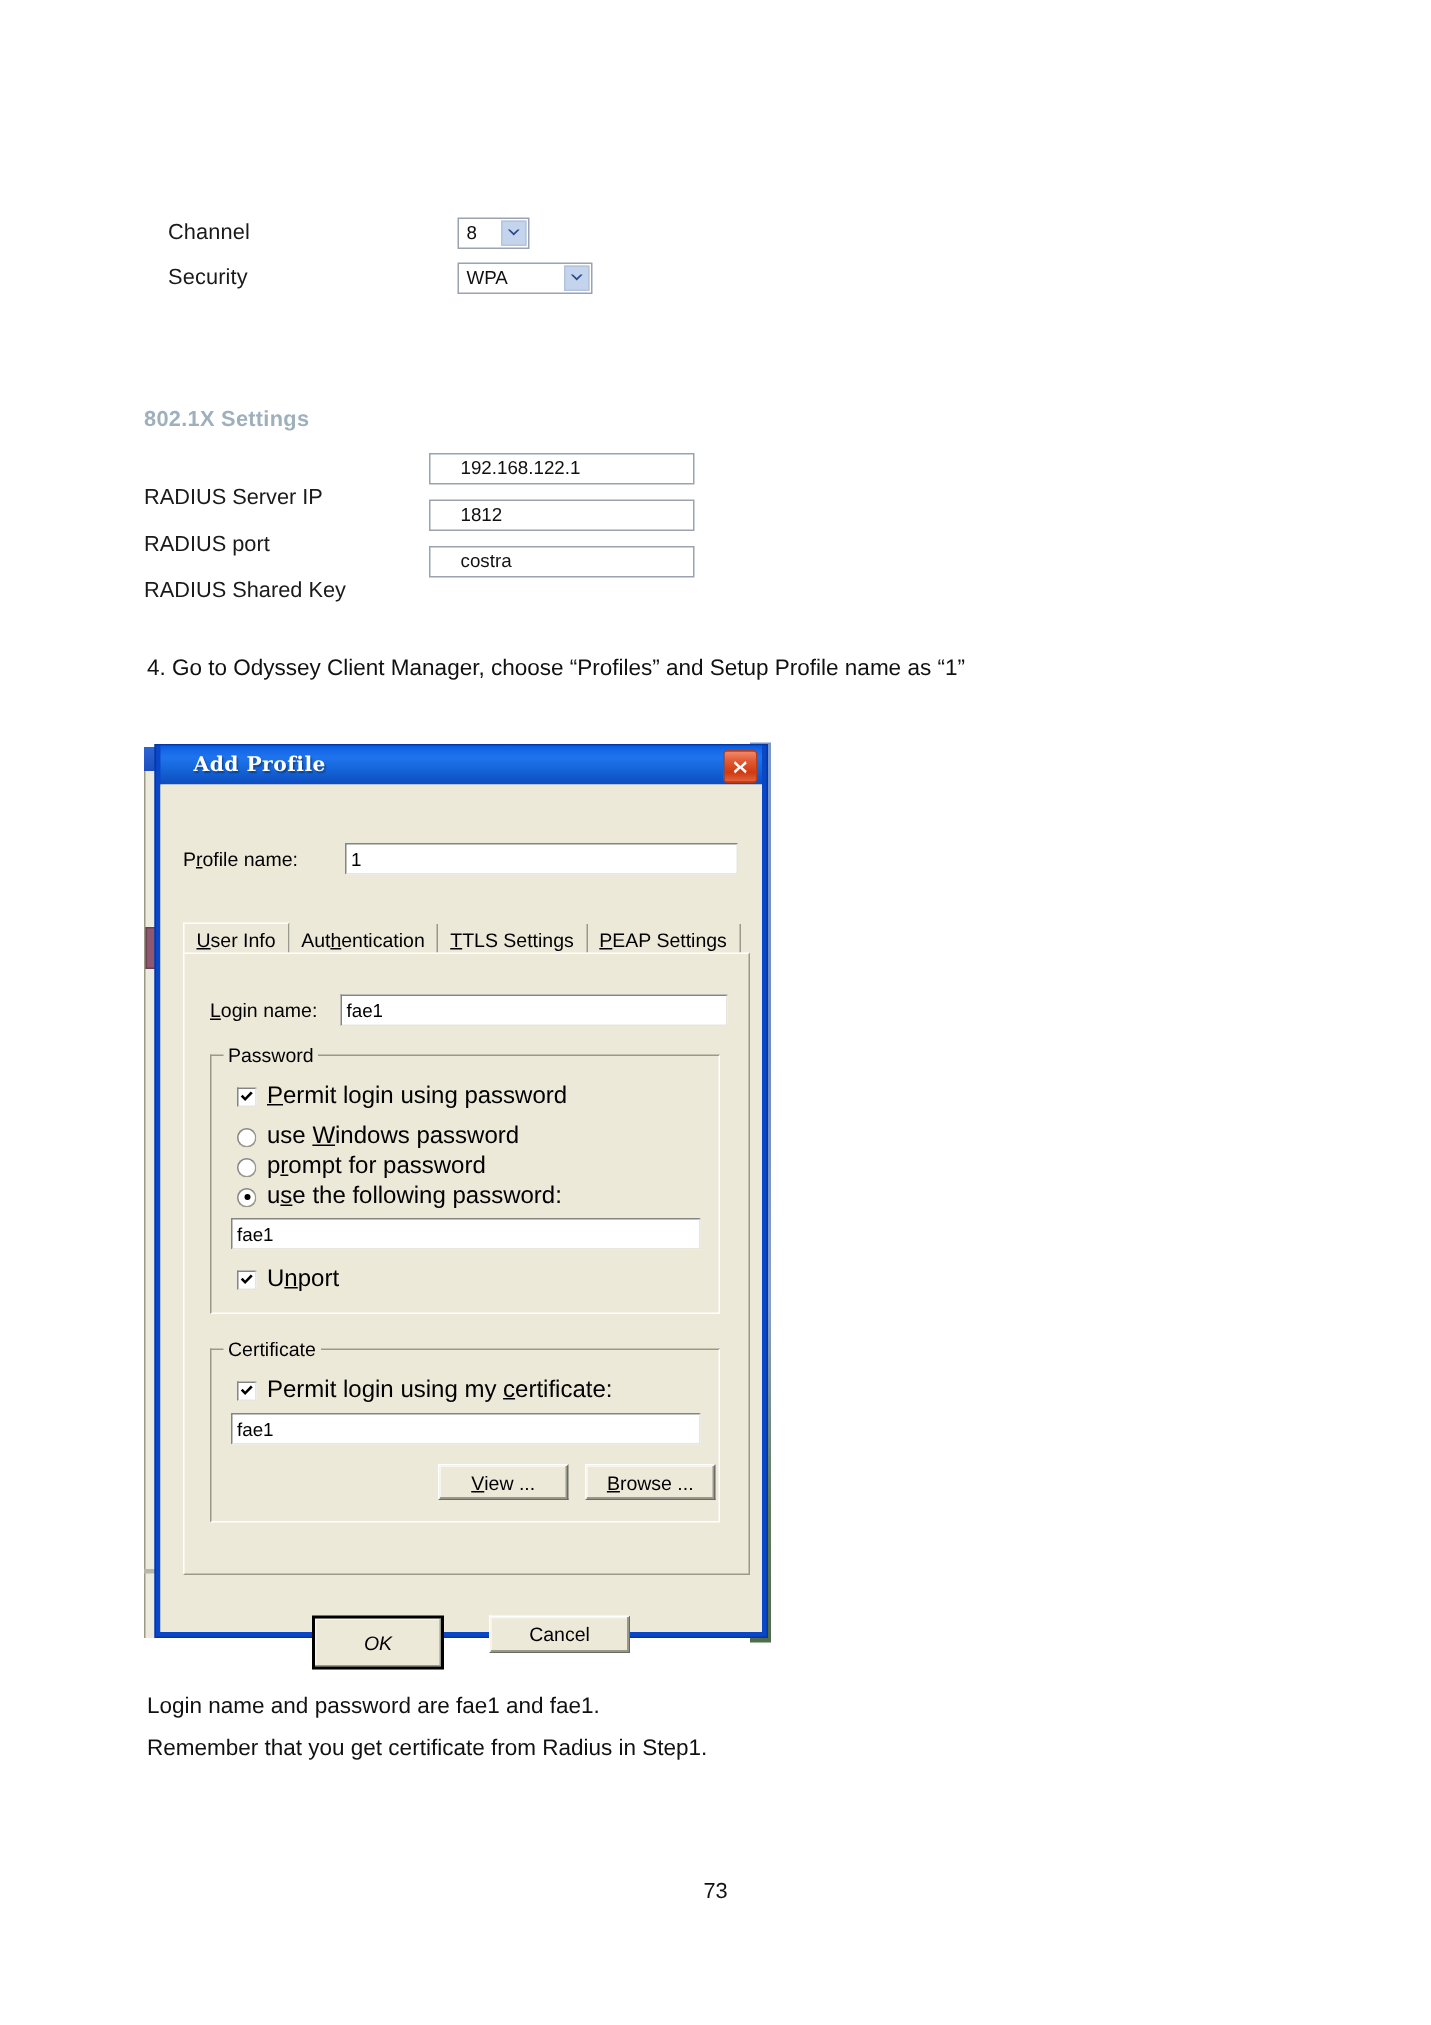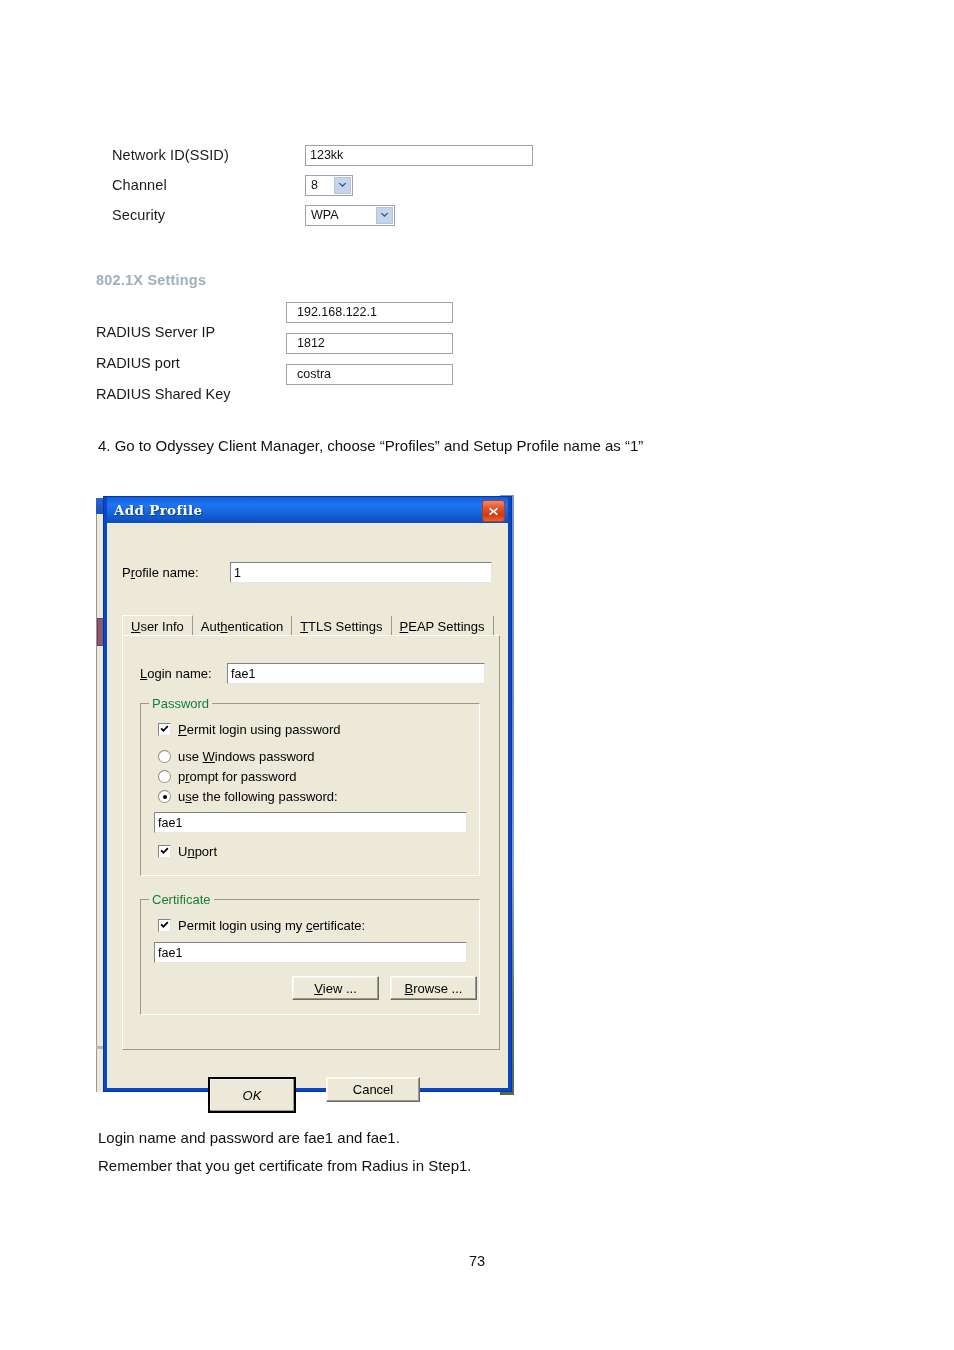--- a/index.html
+++ b/index.html
@@ -99,21 +99,21 @@
     color: #1a1a1a;
     margin-top: 38px;
   }
   .rad-input {
     width: 155px;
     height: 19px;
     border: 1px solid #9aa3ae;
     background: #fff;
     font-size: 12.5px;
     line-height: 19px;
-    padding-left: 10px;
+    padding-left: 20px;
     color: #111;
   }
 
   
   .step-line {
     position: absolute;
     left: 98px;
     top: 437px;
     font-size: 15px;
     color: #111;
@@ -174,21 +174,21 @@
     background: #0a46c8;
     border: 1px solid #0736a0;
     box-sizing: border-box;
     padding: 0 3px 3px 3px;
   }
   .titlebar {
     height: 26px;
     background: linear-gradient(180deg, #0a5ce0 0%, #1669e8 14%, #1f74ee 30%, #1565d8 62%, #0c4cc0 100%);
     display: flex;
     align-items: center;
-    padding-left: 7px;
+    padding-left: 22px;
     position: relative;
   }
   .title-text {
     font-family: "DejaVu Serif", serif;
     font-weight: bold;
     font-size: 13.5px;
     color: #ffffff;
     letter-spacing: 0.3px;
     text-shadow: 1px 1px 1px rgba(0,0,0,.35);
   }
@@ -305,29 +305,29 @@
     border-left-color: #9a9a8c;
     box-sizing: border-box;
   }
   .groupbox > .gb-title {
     position: absolute;
     top: -8px;
     left: 8px;
     background: #ece9d8;
     padding: 0 3px;
     font-size: 13px;
-    color: #15803d;
+    color: #000000;
   }
   .gb-password { left: 17px; top: 67px; width: 340px; height: 173px; }
   .gb-cert     { left: 17px; top: 263px; width: 340px; height: 116px; }
 
   .chk-row, .rad-opt {
     display: flex;
     align-items: center;
-    font-size: 13px;
+    font-size: 16px;
     color: #000;
   }
   .checkbox {
     width: 13px;
     height: 13px;
     background: #fff;
     border-top: 1px solid #848484;
     border-left: 1px solid #848484;
     border-right: 1px solid #e6e6de;
     border-bottom: 1px solid #e6e6de;
@@ -425,24 +425,20 @@
     text-align: center;
     font-size: 14.5px;
     color: #111;
   }
 </style>
 </head>
 <body>
 
 <div class="webform">
 
-  <div class="wf-row">
-    <div class="wf-label">Network ID(SSID)</div>
-    <div class="wf-input ssid">123kk</div>
-  </div>
 
   <div class="wf-row">
     <div class="wf-label">Channel</div>
     <div class="wf-select chan">
       <span class="sel-val">8</span>
       <span class="sel-btn">
         <svg width="9" height="6" viewBox="0 0 9 6">
             <path d="M0.5 1 L4.5 5 L8.5 1 L7 1 L4.5 3.3 L2 1 Z" fill="#2a4a8c"></path>
           </svg>
       </span>

